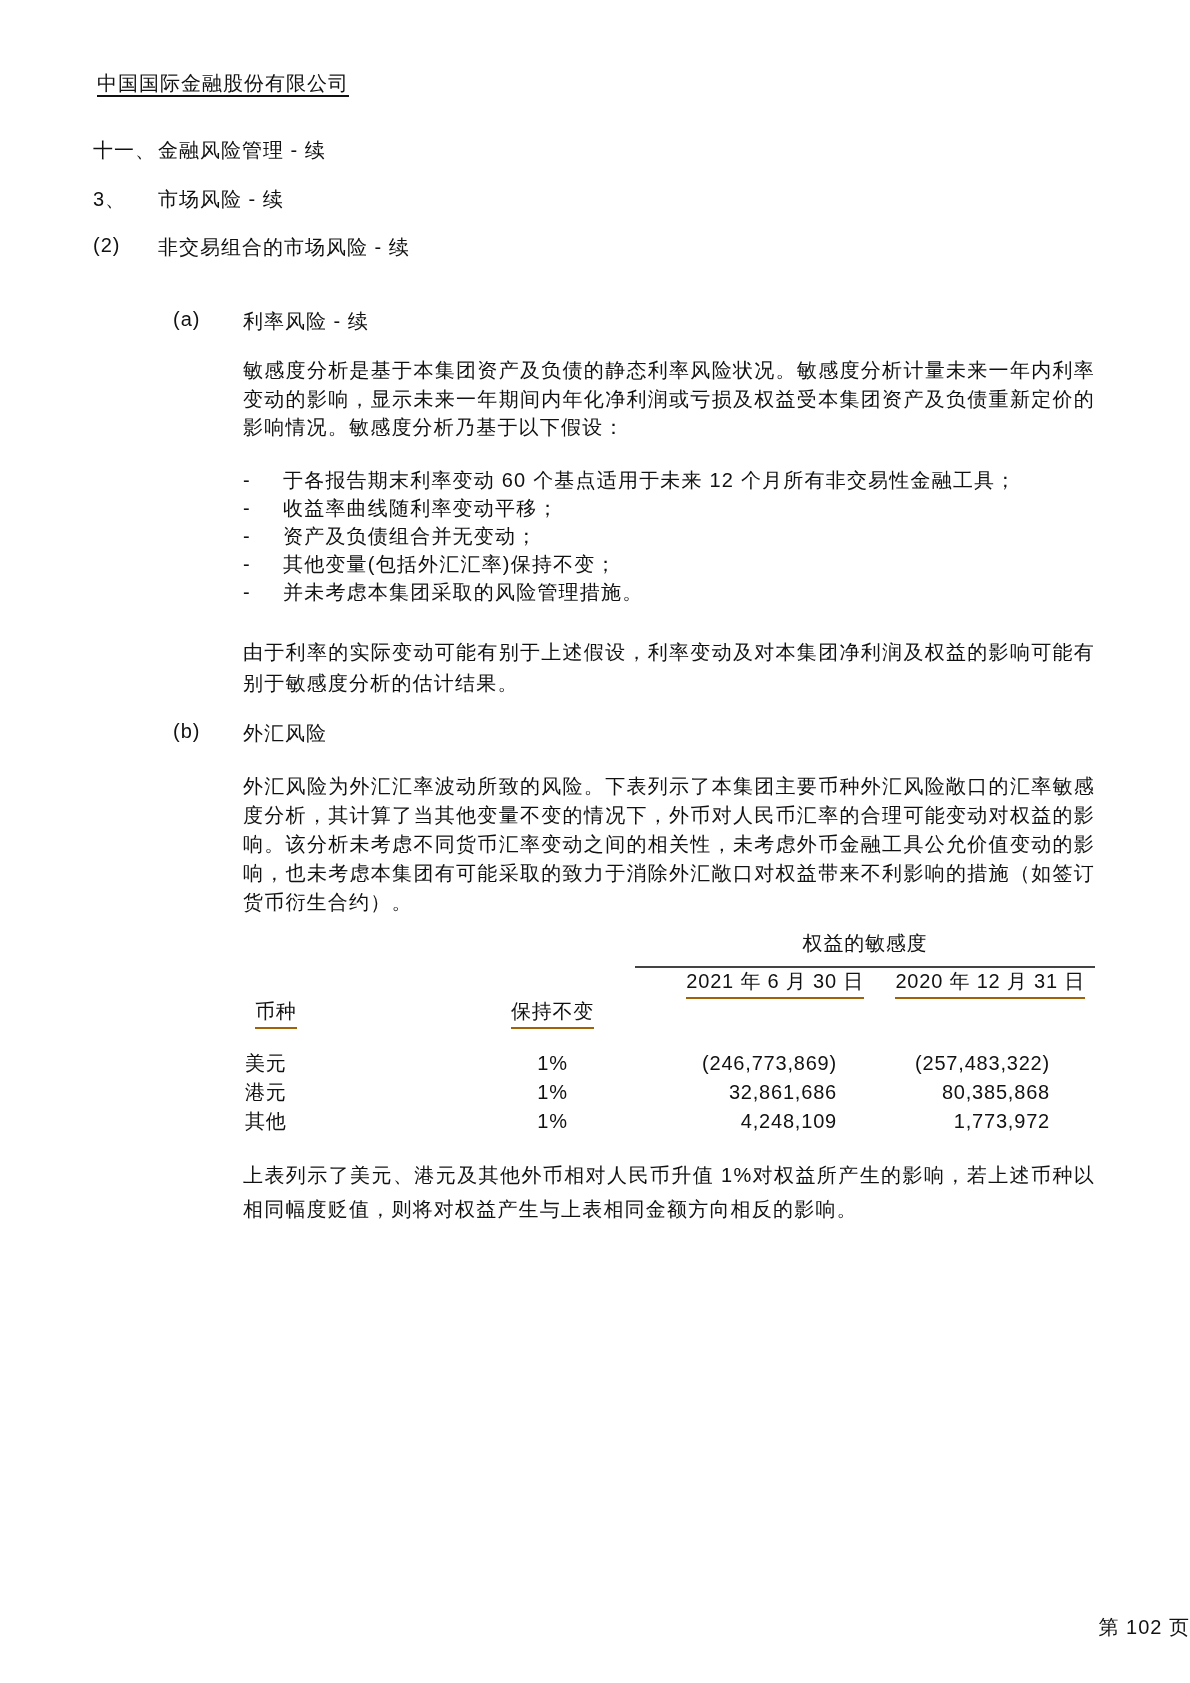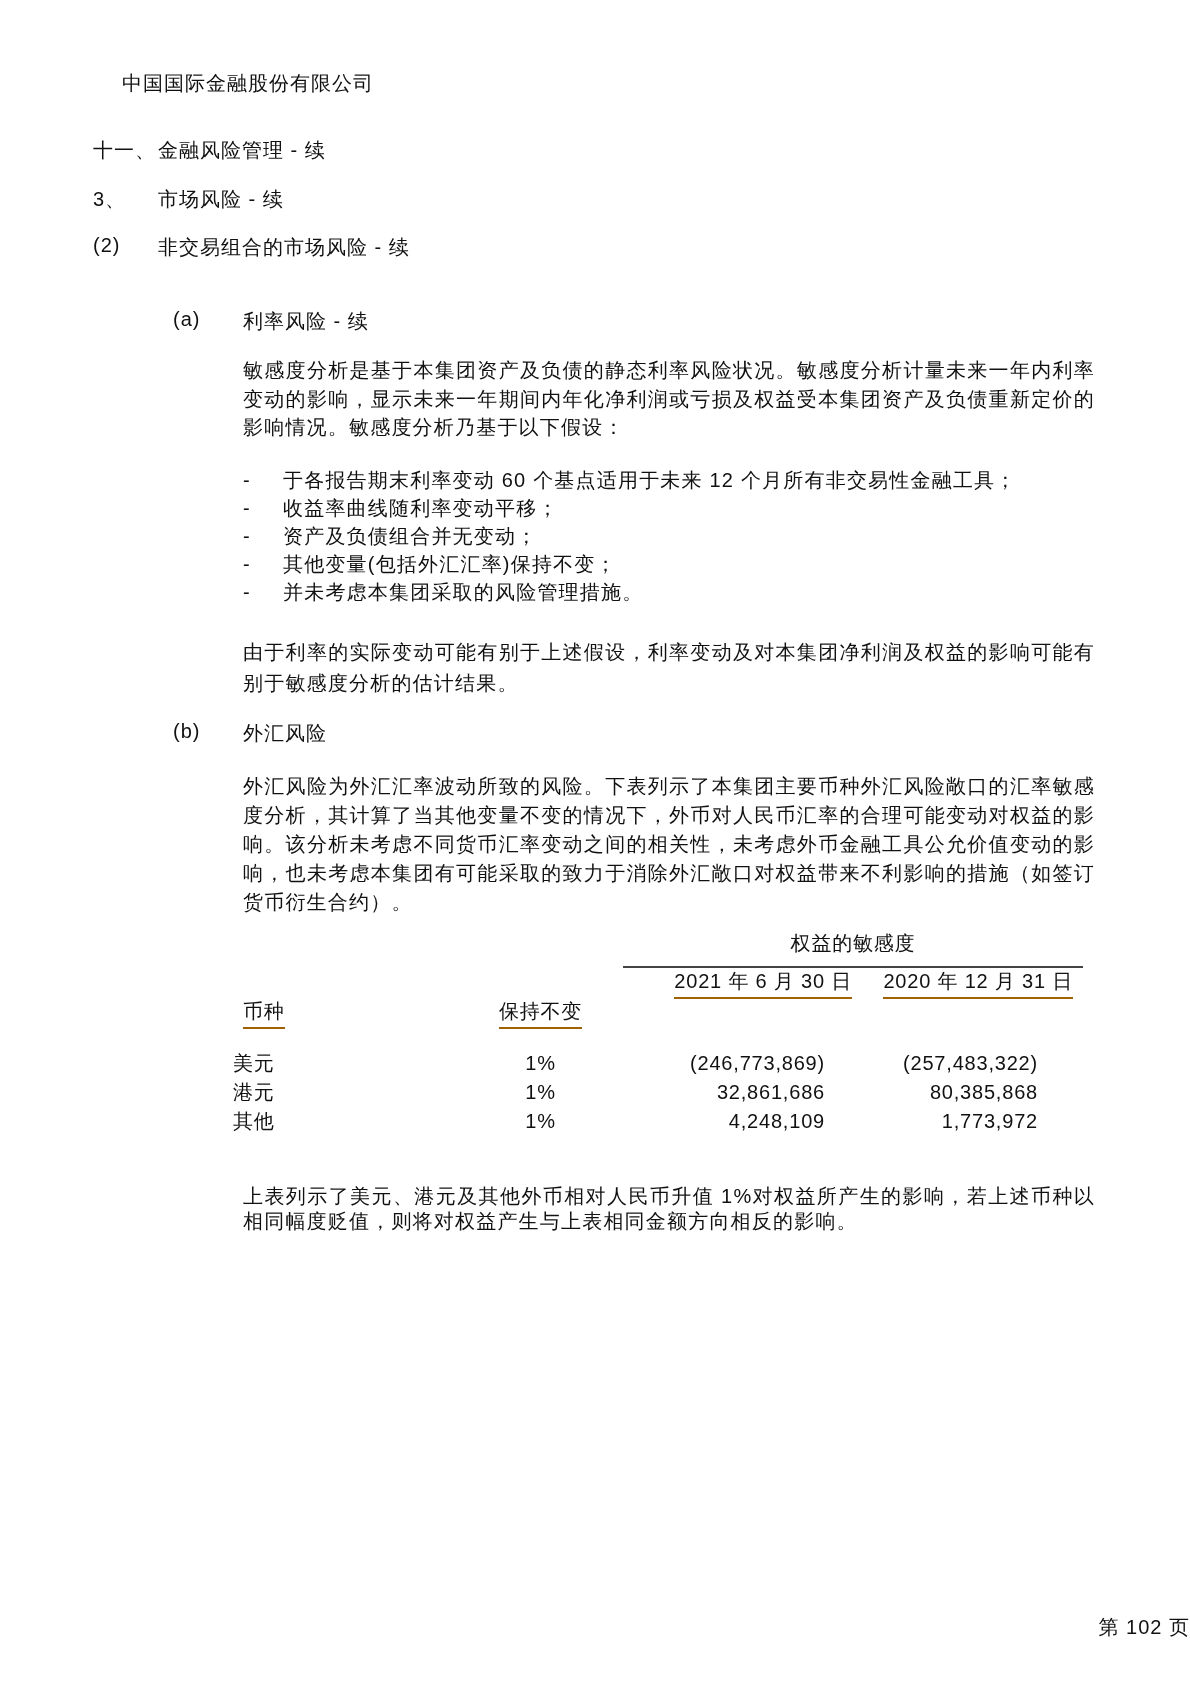--- a/index.html
+++ b/index.html
@@ -10,42 +10,42 @@
     margin: 0 auto;
     background: #ffffff;
     font-family: "Liberation Sans", sans-serif;
     color: #111;
     font-size: 20px;
     overflow: hidden;
   }
   .abs { position: absolute; }
   .company {
     left: 97px; top: 70px;
+    text-decoration: underline;
     text-underline-offset: 5px;
     letter-spacing: 1px;
-    margin-left: 25px;
   }
   .h-row { display: flex; letter-spacing: 1px; }
   .h-row .num { flex: 0 0 auto; }
   .lvl1 { left: 93px; }
   .lvl1 .num { width: 65px; }
   .lvl2 { left: 173px; }
   .lvl2 .num { width: 70px; }
   .para {
     left: 243px; width: 852px;
     line-height: 28.5px;
     letter-spacing: 1.2px;
     text-align: justify;
     text-justify: inter-ideograph;
   }
   .bullets { left: 243px; width: 860px; }
   .bullet-row { display: flex; line-height: 28px; letter-spacing: 1.2px; }
   .bullet-row .dash { flex: 0 0 40px; }
   .fx-table {
-    left: 233px; top: 930px; width: 850px;
+    left: 245px; top: 930px; width: 850px;
     display: grid;
     grid-template-columns: 225px 165px 235px 225px;
     grid-template-rows: 38px 30px 52px 29px 29px 29px;
     letter-spacing: 0.8px;
   }
   .fx-table .cell { line-height: 26px; }
   .group-head {
     grid-column: 3 / 5; grid-row: 1;
     text-align: center;
     border-bottom: 2px solid #444;
@@ -158,17 +158,17 @@
     <div class="cell c-change" style="grid-row:5">1%</div>
     <div class="cell c-v2021" style="grid-row:5">32,861,686</div>
     <div class="cell c-v2020" style="grid-row:5">80,385,868</div>
 
     <div class="cell c-currency" style="grid-row:6">其他</div>
     <div class="cell c-change" style="grid-row:6">1%</div>
     <div class="cell c-v2021" style="grid-row:6">4,248,109</div>
     <div class="cell c-v2020" style="grid-row:6">1,773,972</div>
   </div>
 
-  <div class="abs para" style="top:1184px; line-height:25px">上表列示了美元、港元及其他外币相对人民币升值 1%对权益所产生的影响，若上述币种以相同幅度贬值，则将对权益产生与上表相同金额方向相反的影响。</div>
+  <div class="abs para" style="top:1158px; line-height:34px">上表列示了美元、港元及其他外币相对人民币升值 1%对权益所产生的影响，若上述币种以相同幅度贬值，则将对权益产生与上表相同金额方向相反的影响。</div>
 
   <div class="abs footer">第 102 页</div>
 
 </div>
 
 </body></html>

